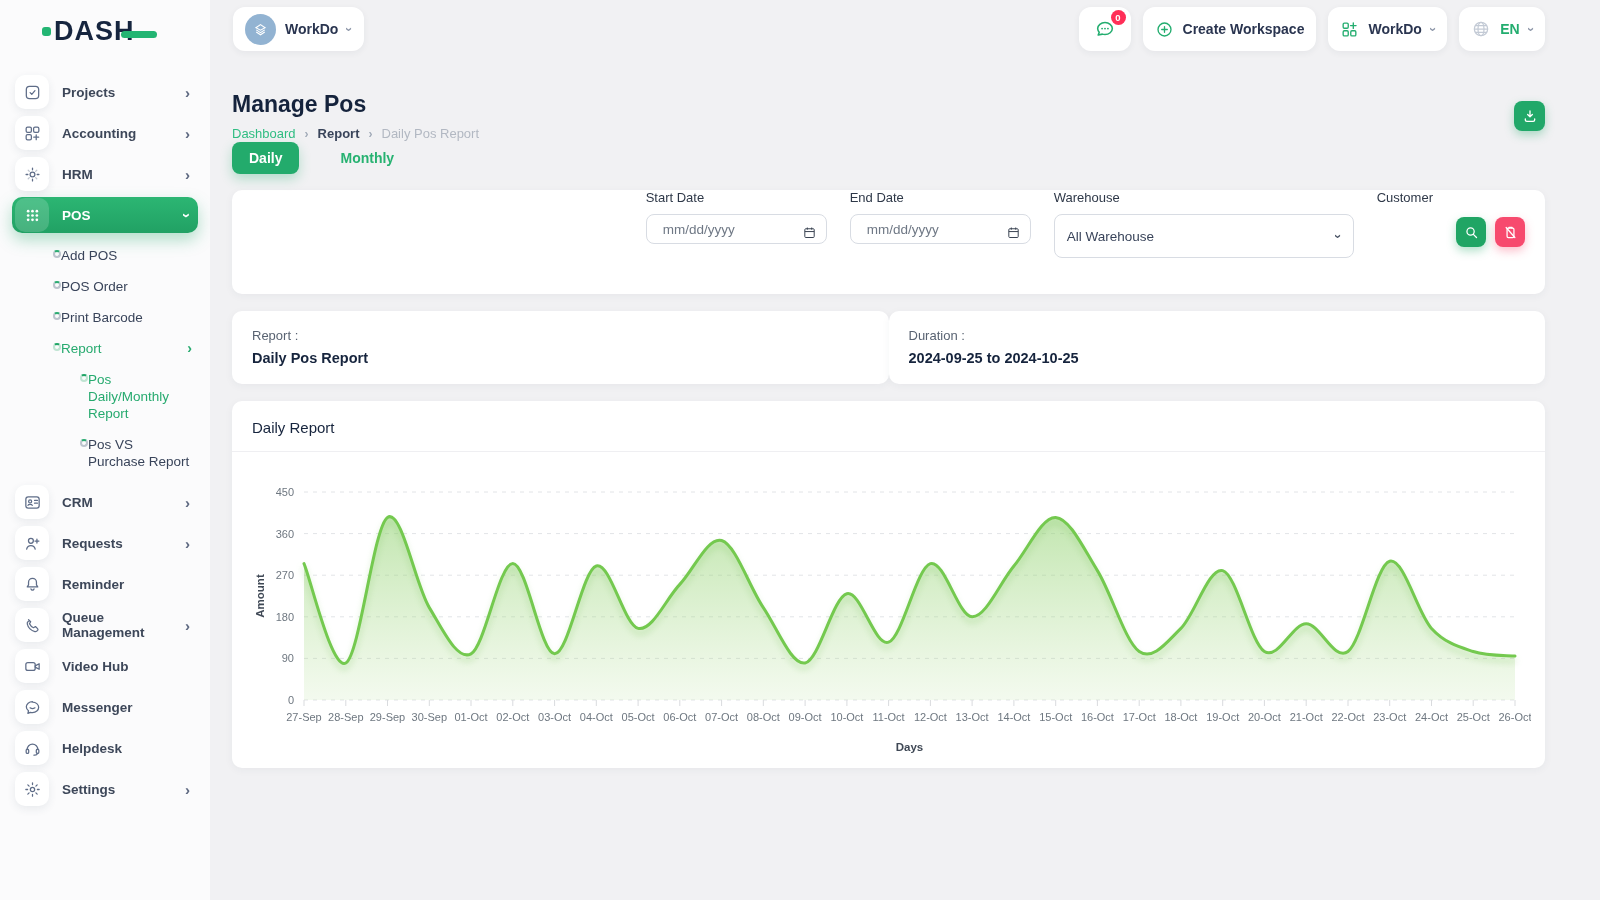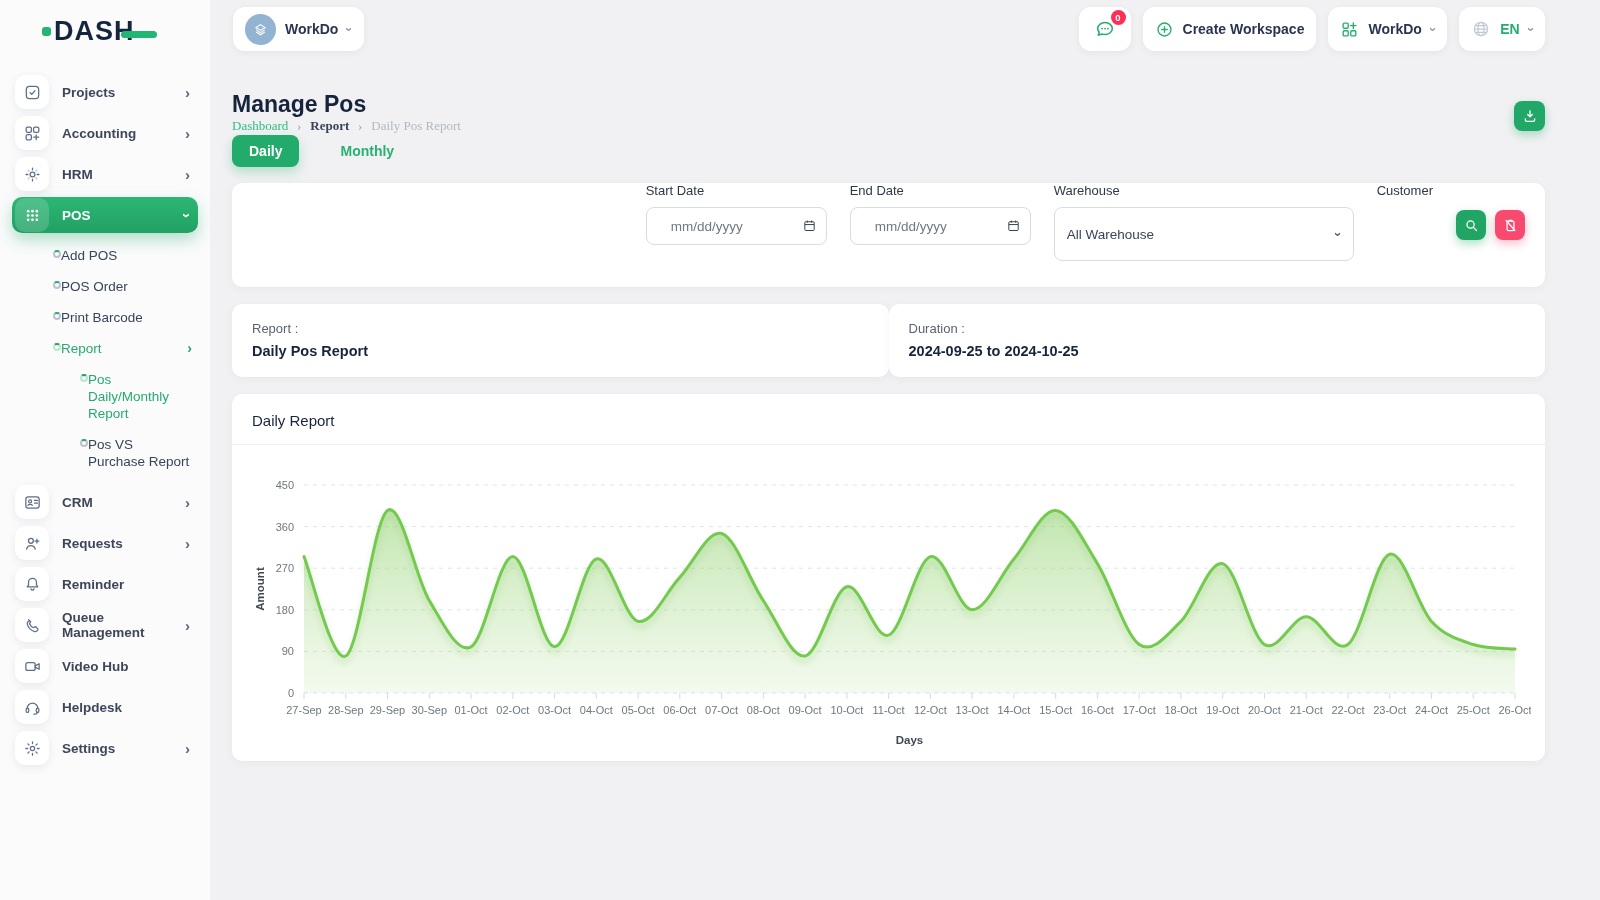--- a/index.html
+++ b/index.html
@@ -85,21 +85,21 @@
     font-size:9.5px; font-weight:700; display:flex; align-items:center; justify-content:center; padding:0 4px;
   }
   .icon-green { width:19px; height:19px; stroke:#23ad6f; fill:none; stroke-width:1.7; stroke-linecap:round; stroke-linejoin:round; }
   .icon-globe { width:20px; height:20px; stroke:#c3cad5; fill:none; stroke-width:1.5; }
   .lang-label { color:#23ad6f; }
 
   
   .main { position:absolute; left:232px; top:70px; width:1313px; }
   .page-head { display:flex; justify-content:space-between; align-items:flex-start; padding-top:21px; }
   .page-title { margin:0; font-size:23px; font-weight:700; color:#15233c; }
-  .breadcrumb { margin-top:0; font-size:13px; display:flex; gap:9px; align-items:center;font-family:Liberation Serif, serif; }
+  .breadcrumb { margin-top:8px; font-size:13px; display:flex; gap:9px; align-items:center; }
   .bc-link { color:#2fbd82; cursor:pointer; }
   .bc-sep { color:#a2abb8; font-size:12px; font-weight:700; }
   .bc-mid { color:#39445a; font-weight:600; cursor:pointer; }
   .bc-cur { color:#b2b8c2; }
   .dl-btn {
     width:31px; height:30px; border:none; border-radius:8px; background:#21a869; cursor:pointer;
     display:flex; align-items:center; justify-content:center; margin-top:10px;
     box-shadow:0 4px 10px rgba(33,168,105,.35);
   }
   .dl-btn svg { width:16px; height:16px; stroke:#fff; fill:none; stroke-width:2; stroke-linecap:round; stroke-linejoin:round; }
@@ -110,27 +110,27 @@
   .tab.active { background:#23ab6c; color:#fff; box-shadow:0 5px 12px rgba(35,171,108,.3); }
 
   .filter-card {
     margin-top:16px; background:#fff; border-radius:10px; height:104px;
     box-shadow:0 2px 8px rgba(40,50,70,.05);
     display:flex; align-items:flex-start; justify-content:flex-end; gap:23px; padding:0 20px;
   }
   .field label { display:block; font-size:13px; color:#2e3848; margin-bottom:9px; font-weight:500; }
   .date-wrap { position:relative; width:181px; }
   .date-wrap input {
-    width:100%; height:38px; border:1px solid #d8dce3; border-radius:8px;
-    padding:0 32px 0 24px; font-family:inherit; font-size:13.5px; color:#5c6574; outline:none; background:#fff;
+    width:100%; height:30px; border:1px solid #d8dce3; border-radius:8px;
+    padding:0 32px 0 16px; font-family:inherit; font-size:13.5px; color:#5c6574; outline:none; background:#fff;
   }
   .date-wrap input::placeholder { color:#6f7885; }
   .date-wrap svg { position:absolute; right:10px; top:11px; width:15px; height:15px; stroke:#3a4352; fill:none; stroke-width:1.6; }
   .select {
-    width:300px; height:54px; border:1px solid #d8dce3; border-radius:8px; background:#fff;
+    width:300px; height:44px; border:1px solid #d8dce3; border-radius:8px; background:#fff;
     display:flex; align-items:center; justify-content:space-between; padding:0 12px;
     font-size:13.5px; color:#39445a; cursor:pointer;
   }
   .select .chev-sm { color:#4a5465; }
   .filter-actions { display:flex; gap:9px; margin-top:27px; }
   .sq-btn { width:30px; height:30px; border:none; border-radius:8px; cursor:pointer;
             display:flex; align-items:center; justify-content:center; }
   .sq-btn svg { width:15px; height:15px; stroke:#fff; fill:none; stroke-width:2; stroke-linecap:round; stroke-linejoin:round; }
   .btn-search { background:#20a564; box-shadow:0 4px 10px rgba(32,165,100,.35); }
   .btn-reset { background:#f74a6e; box-shadow:0 4px 10px rgba(247,74,110,.35); }
@@ -279,20 +279,29 @@
           <span class="chev ">›</span>
         </div>
         <div class="nav-item">
           <span class="nav-ico">
             <svg viewBox="0 0 24 24">
               <rect x="3.6" y="7" width="11.8" height="10" rx="2.6"></rect>
               <path d="M15.4 11.2l5-2.7v7l-5-2.7z"></path>
             </svg>
           </span>
           <span class="nav-label">Video Hub</span>
+        </div>
+        <div class="nav-item">
+          <span class="nav-ico">
+            <svg viewBox="0 0 24 24">
+              <path d="M12 4.6c-4.3 0-7.8 2.9-7.8 6.6 0 2 1 3.8 2.7 5l-.7 3.2 3-1.3c.9.2 1.8.4 2.8.4 4.3 0 7.8-3 7.8-6.7s-3.5-6.6-7.8-6.6z"></path>
+              <path d="M8.9 12.4c1.9 1.3 4.3 1.3 6.2 0"></path>
+            </svg>
+          </span>
+          <span class="nav-label">Messenger</span>
         </div>
         <div class="nav-item">
           <span class="nav-ico">
             <svg viewBox="0 0 24 24">
               <path d="M5.2 13.4a6.8 6.8 0 0 1 13.6 0"></path>
               <rect x="4" y="12.8" width="3.2" height="5.4" rx="1.6"></rect>
               <rect x="16.8" y="12.8" width="3.2" height="5.4" rx="1.6"></rect>
               <path d="M18.4 18.2a3.6 3.6 0 0 1-3.3 2.2h-1.3"></path>
             </svg>
           </span>

